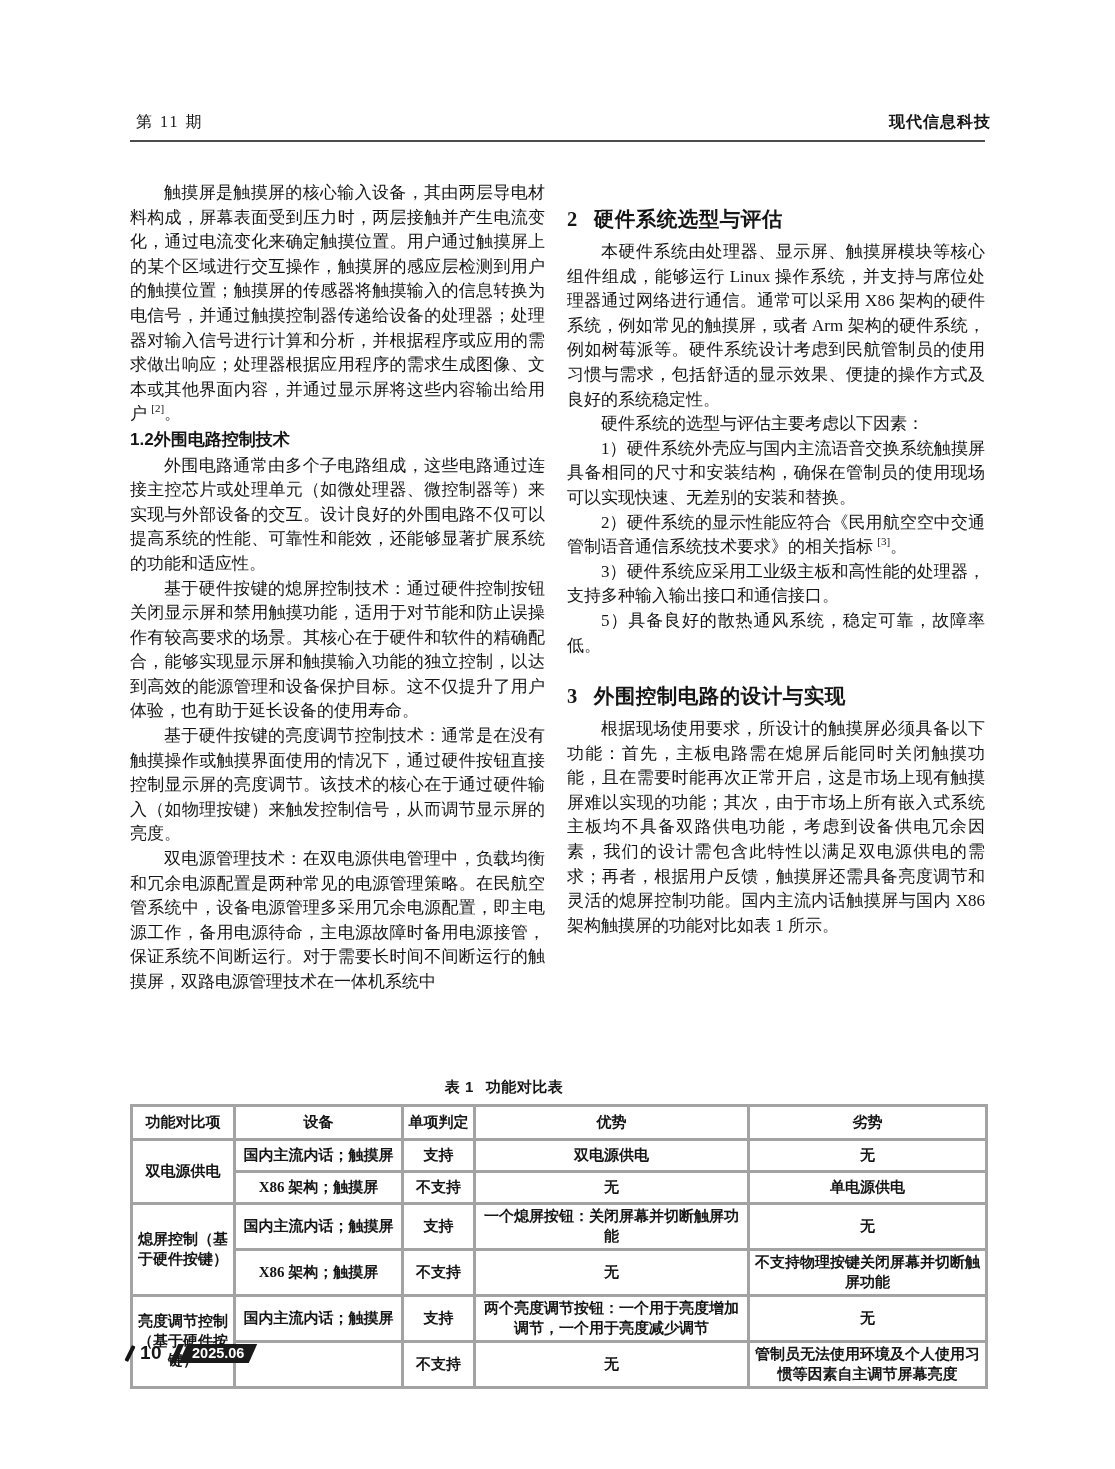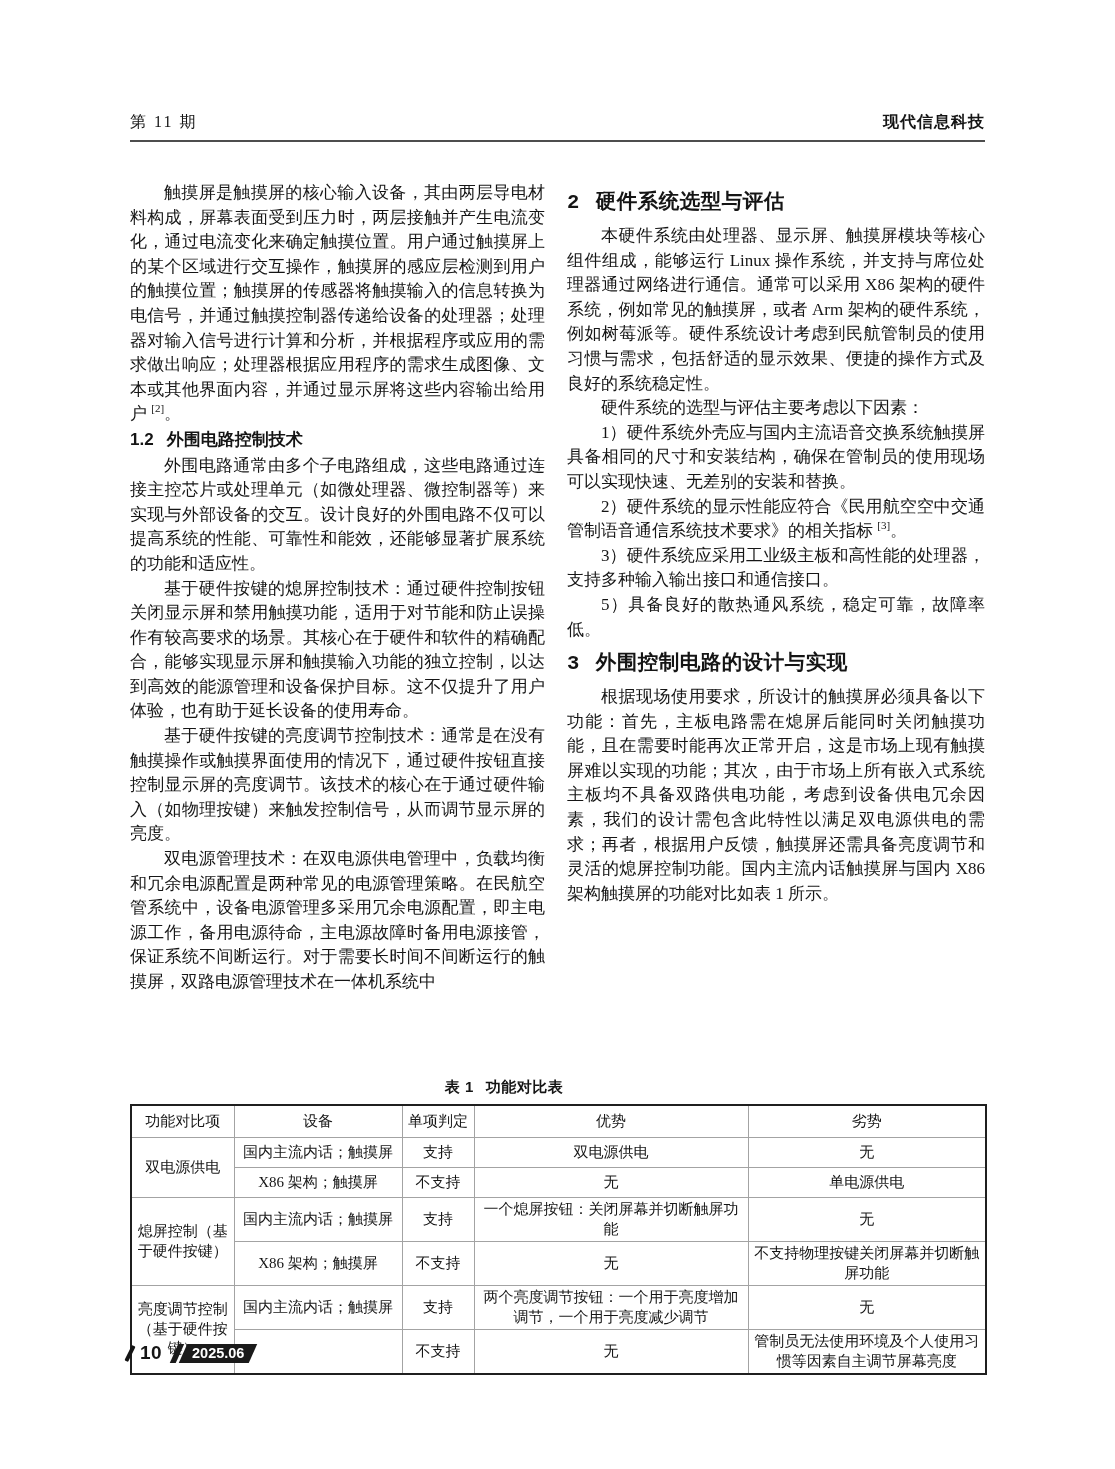--- a/index.html
+++ b/index.html
@@ -3,21 +3,21 @@
 <meta charset="utf-8">
 <style>
   html,body { margin:0; padding:0; background:#ffffff; }
   .page {
     position:relative; width:1115px; height:1469px; background:#ffffff;
     font-family:"Liberation Serif","DejaVu Serif",serif; color:#151515;
     overflow:hidden;
   }
   
   .header {
-    position:absolute; left:130px; width:855px; top:112px;
+    position:absolute; left:136px; width:855px; top:112px;
     display:flex; justify-content:space-between; align-items:baseline;
   }
   .header-left { font-size:16px; letter-spacing:2px; }
   .header-right {
     font-family:"Liberation Sans","DejaVu Sans",sans-serif;
     font-weight:bold; font-size:16px; letter-spacing:1px;
   }
   .header-rule {
     position:absolute; left:130px; width:855px; top:140px; height:2px;
     background:#4d4d4d;
@@ -26,43 +26,43 @@
   .col {
     position:absolute; top:181px; font-size:17px; line-height:24.6px;
     text-align:justify; text-justify:inter-ideograph;
   }
   .col-left  { left:130px; width:415px; }
   .col-right { left:567px; width:418px; }
   .col p { margin:0; }
   .col p.indent { text-indent:2em; }
   sup.ref { font-size:11px; line-height:0; }
   h2.section {
-    font-family:Liberation Mono, monospace;
+    font-family:Liberation Serif, serif;
     font-weight:bold; font-size:20.5px; line-height:26px;
-    margin:9px 0 8px 0; letter-spacing:0.5px;
+    margin:25px 0 8px 0; letter-spacing:0.5px;
   }
   h2.section .sec-num { margin-right:16px; font-weight:bold; }
   h3.subsection {
     font-family:"Liberation Sans","DejaVu Sans",sans-serif;
     font-weight:bold; font-size:17px; line-height:24.6px; margin:1px 0 1px 0;
   }
-  h3.subsection .sec-num { margin-right:13px; }
+  h3.subsection .sec-num { }
   
   .table-block { position:absolute; left:130px; width:748px; top:1078px; }
   .table-title {
     text-align:center; font-family:"Liberation Sans","DejaVu Sans",sans-serif;
     font-weight:bold; font-size:15px; margin-bottom:7px; letter-spacing:0.5px;
   }
   .table-title .gap { display:inline-block; width:12px; }
   table.cmp {
     border-collapse:collapse; width:855px; table-layout:fixed;
     font-size:15px; line-height:19.5px; border:2px solid #1f1f1f;
   }
   table.cmp th, table.cmp td {
-    border:1px solid #a3a3a3; font-weight:normal; text-align:center;
+    border:3px solid #a3a3a3; font-weight:bold; text-align:center;
     vertical-align:middle; padding:2px 4px;
   }
   table.cmp tr.single td { height:25px; }
   table.cmp thead th { height:27px; }
   
   .footer {
     position:absolute; left:128px; top:1342px; height:22px;
     display:flex; align-items:center;
     font-family:"Liberation Sans","DejaVu Sans",sans-serif;
   }

